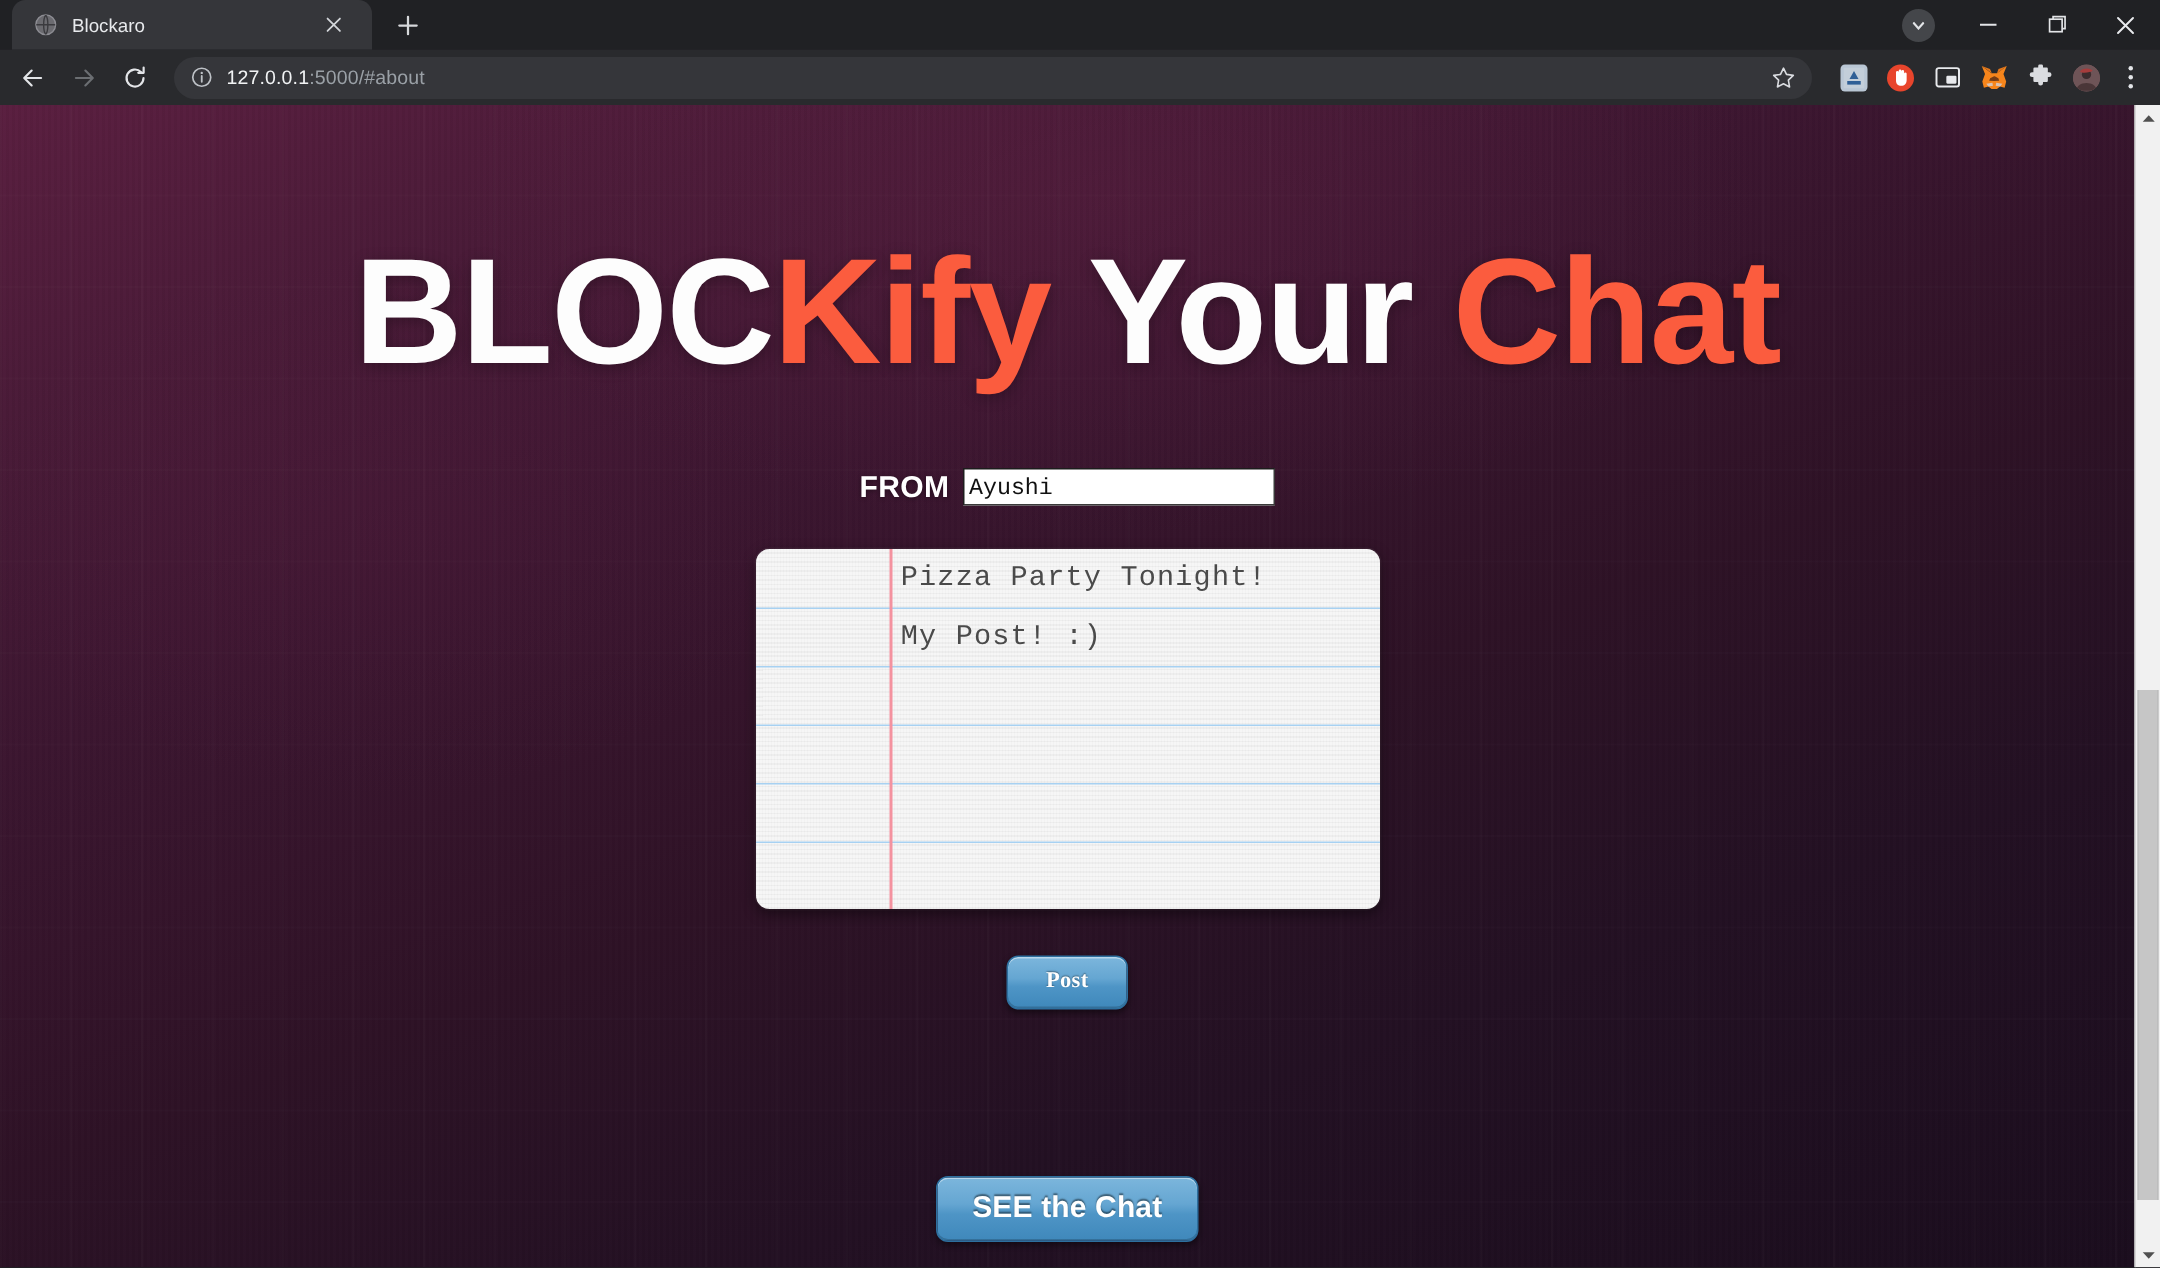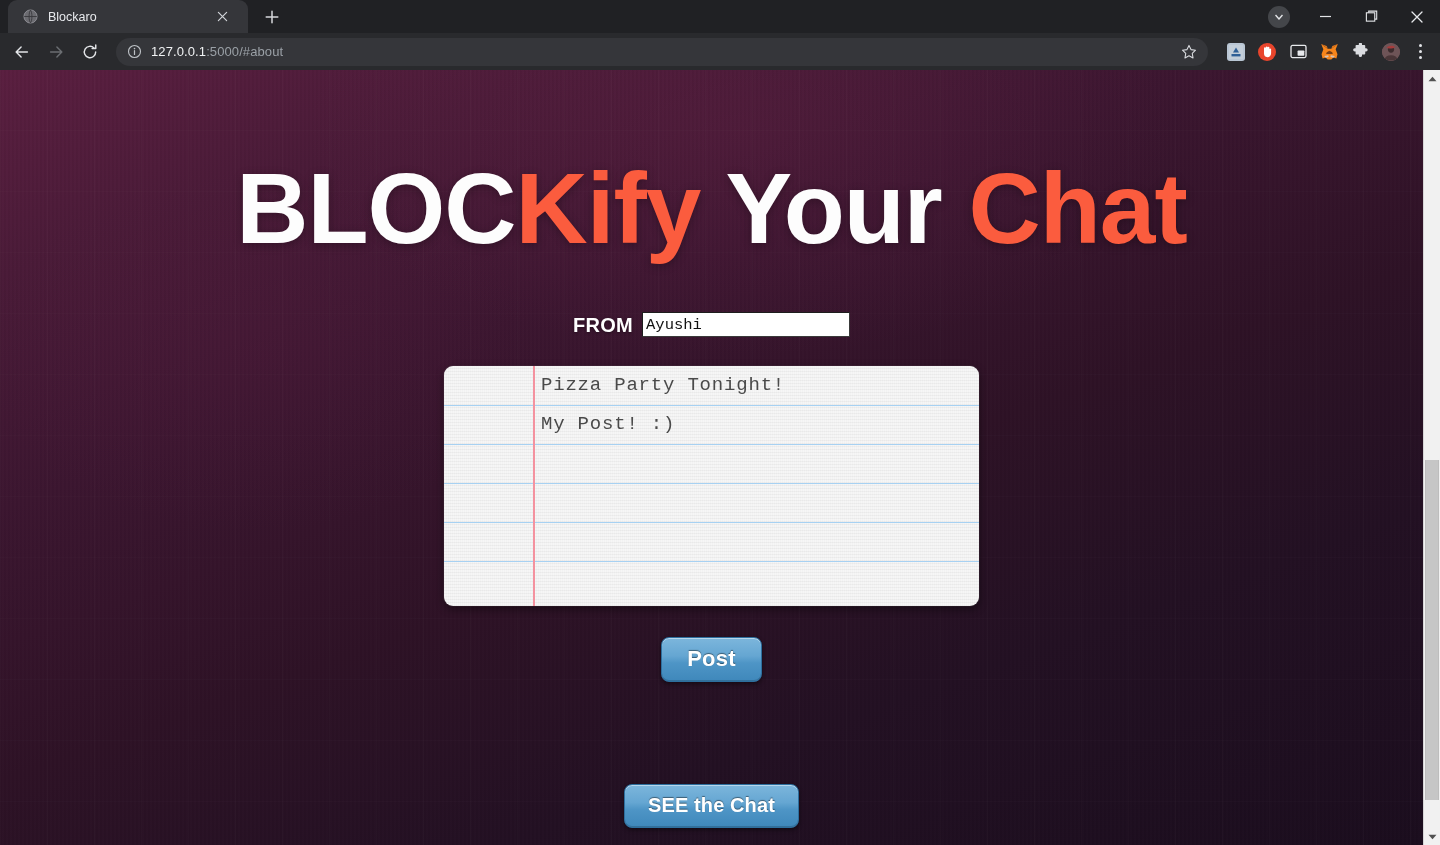--- a/index.html
+++ b/index.html
@@ -275,21 +275,21 @@
     color: #111;
     padding: 0 2px 0 3px;
     line-height: 23px;
     outline: none;
     box-shadow: inset 0 0 0 1px rgba(255,255,255,.55);
   }
 
   
   .notepad-wrap {
     margin: 29px auto 0;
-    width: 535px;
+    width: 416px;
     height: 240px;
     position: relative;
     padding-left: 16px;
   }
   .notepad {
     position: absolute;
     inset: 0;
     border-radius: 9px;
     background: #f1f1f1;
     box-shadow:
@@ -352,23 +352,24 @@
     box-shadow:
       inset 0 1px 0 rgba(255,255,255,.45),
       inset 0 -1px 0 rgba(0,0,0,.18),
       0 2px 4px rgba(0,0,0,.45);
     cursor: pointer;
     outline: none;
   }
 
   .post-btn {
     margin-top: 31px;
-    font-size: 22px;
+    font-size: 15px;
     padding: 8px 25px 9px;
     letter-spacing: .2px;
+    font-family: Liberation Serif, serif;
   }
 
   .bottom-bar {
     position: absolute;
     left: 0; right: 0;
     top: 714px;
     display: flex;
     justify-content: center;
     gap: 6px;
     z-index: 3;

